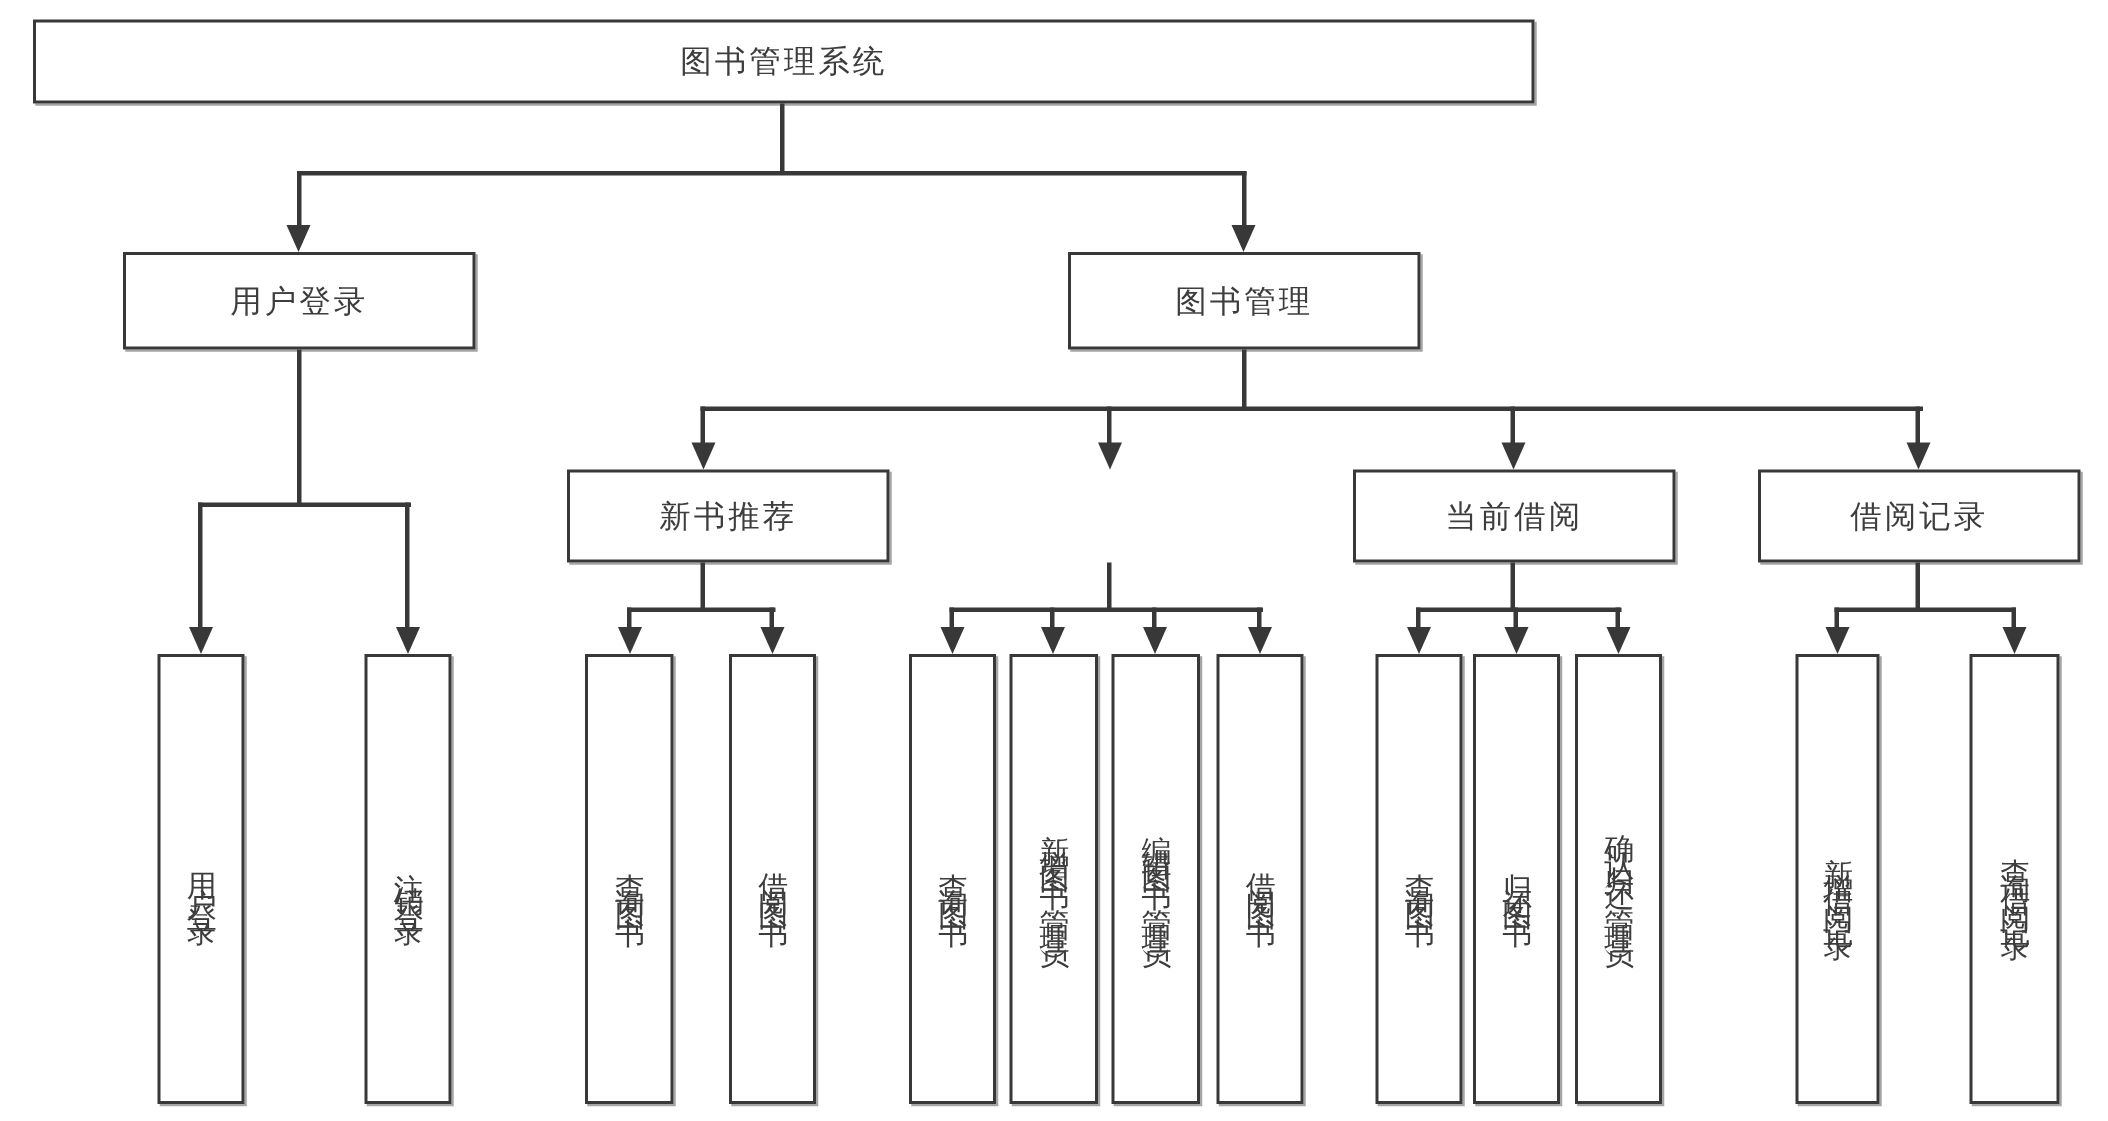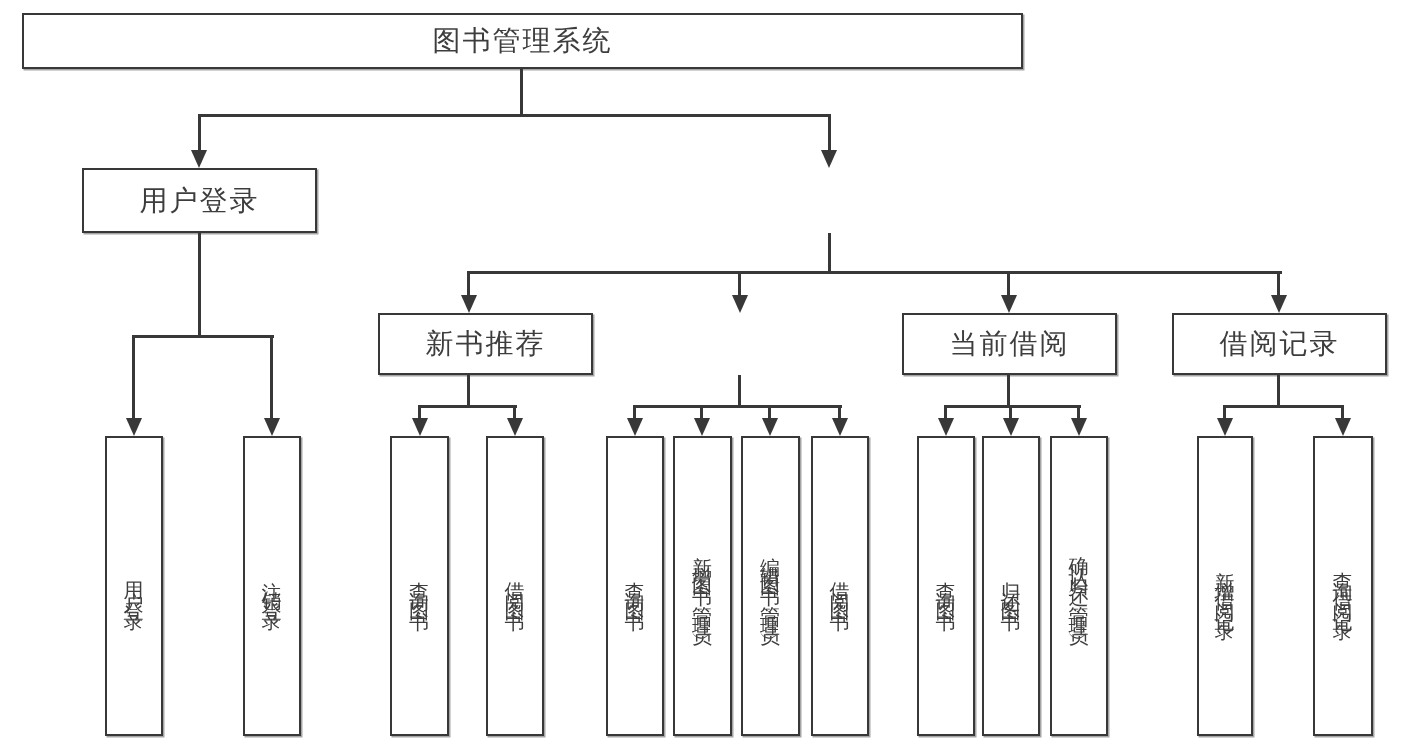--- a/index.html
+++ b/index.html
@@ -4,21 +4,21 @@
 <style>
   html,body{margin:0;padding:0;background:#ffffff;}
   #stage{
     position:relative;width:1405px;height:747px;background:#ffffff;overflow:hidden;
     font-family:"Liberation Sans","DejaVu Sans",sans-serif;color:#3d3d3d;
   }
   .node{
     position:absolute;box-sizing:border-box;background:#ffffff;
     border:2px solid #383838;box-shadow:1.5px 1.5px 0 rgba(56,56,56,.45);
     display:flex;align-items:center;justify-content:center;
-    font-size:28px;letter-spacing:2px;white-space:nowrap;
+    font-size:21px;letter-spacing:2px;white-space:nowrap;
   }
   .vnode{
     position:absolute;box-sizing:border-box;background:#ffffff;
     border:2px solid #383838;box-shadow:1.5px 1.5px 0 rgba(56,56,56,.45);
     display:flex;align-items:center;justify-content:center;
   }
   .vnode span{
     writing-mode:vertical-rl;text-orientation:mixed;
     font-size:20px;letter-spacing:10px;line-height:1;
   }
@@ -45,20 +45,21 @@
   <div class="node" style="left:22px;top:13px;width:1001px;height:56px;">图书管理系统</div>
 
   <div class="vl" style="left:520px;top:69px;height:47px;"></div>
   <div class="hl" style="left:198px;top:114px;width:633px;"></div>
   <div class="vl" style="left:198px;top:114px;height:37px;"></div>
   <div class="ar" style="left:191px;top:150px;"></div>
   <div class="vl" style="left:828px;top:114px;height:37px;"></div>
   <div class="ar" style="left:821px;top:150px;"></div>
 
   <div class="node" style="left:82px;top:168px;width:235px;height:65px;">用户登录</div>
+  <div class="node" style="left:712px;top:168px;width:235px;height:65px;">图书管理</div>
 
   <div class="vl" style="left:198px;top:233px;height:104px;"></div>
   <div class="hl" style="left:132px;top:335px;width:142px;"></div>
   <div class="vl" style="left:132px;top:335px;height:85px;"></div>
   <div class="ar" style="left:126px;top:418px;"></div>
   <div class="vl" style="left:270px;top:335px;height:85px;"></div>
   <div class="ar" style="left:264px;top:418px;"></div>
 
   <div class="vl" style="left:828px;top:233px;height:41px;"></div>
   <div class="hl" style="left:467px;top:271px;width:815px;"></div>

